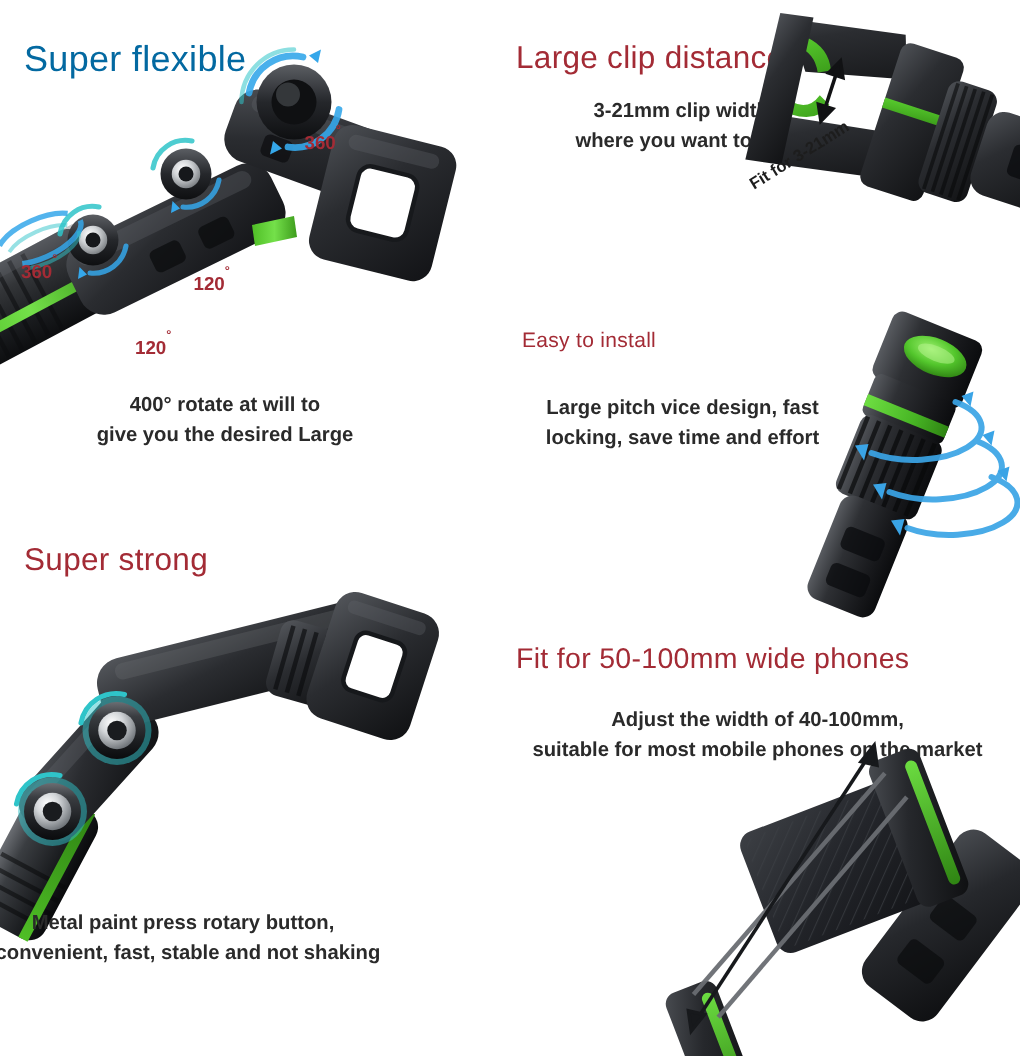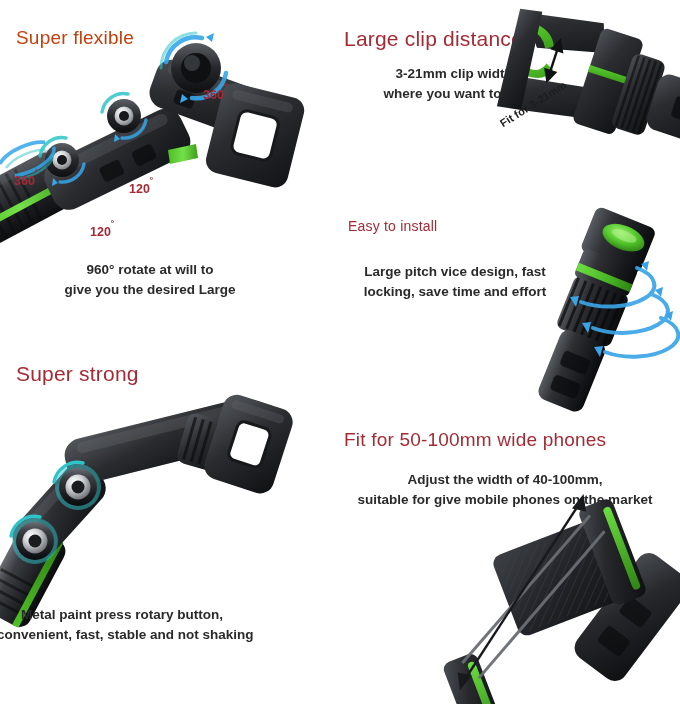--- a/index.html
+++ b/index.html
@@ -58,21 +58,21 @@
   svg { display: block; overflow: visible; }
   .art { position: absolute; }
 </style>
 </head>
 <body>
 
 <div id="page" style="background: rgb(255, 255, 255);">
 
   <div class="panel" style="left:0; top:0; width:330px; height:310px;">
 
-    <div class="headline" style="left: 16px; top: 28px; font-size: 19px; color: #c2410c;">Super flexible</div>
+    <div class="headline" style="left: 16px; top: 28px; font-size: 24px; color: #0369a1;">Super flexible</div>
 
     <svg class="art" style="left:0px; top:40px;" width="330" height="215" viewBox="0 0 330 215">
       <defs>
         <linearGradient id="armG1" x1="0" y1="0" x2="0" y2="1">
           <stop offset="0%" stop-color="#55585d"></stop>
           <stop offset="28%" stop-color="#333538"></stop>
           <stop offset="70%" stop-color="#1a1c1f"></stop>
           <stop offset="100%" stop-color="#0d0e10"></stop>
         </linearGradient>
         <linearGradient id="armG2" x1="0" y1="0" x2="1" y2="1">
@@ -175,21 +175,21 @@
       <span>360</span><sup>°</sup>
     </div>
     <div class="angle-label" style="left: 129px; top: 134px; color: rgb(163, 43, 53);">
       <span>120</span><sup>°</sup>
     </div>
     <div class="angle-label" style="left: 90px; top: 177px; color: rgb(163, 43, 53);">
       <span>120</span><sup>°</sup>
     </div>
 
     <div class="caption" style="left: 0px; top: 260px; width: 300px; color: rgb(42, 42, 42);">
-      <div>960° rotate at will to</div>
+      <div>400° rotate at will to</div>
       <div>give you the desired Large</div>
     </div>
   </div>
 
   <div class="panel" style="left:330px; top:0; width:350px; height:200px;">
 
     <div class="headline" style="left: 14px; top: 28px; font-size: 21px; color: rgb(163, 43, 53);">Large clip distance</div>
 
     <div class="caption" style="left: 6px; top: 64px; width: 240px; color: rgb(42, 42, 42);">
       <div>3-21mm clip width,</div>
@@ -404,21 +404,21 @@
       <div>convenient, fast, stable and not shaking</div>
     </div>
   </div>
 
   <div class="panel" style="left:330px; top:415px; width:350px; height:289px;">
 
     <div class="headline" style="left: 14px; top: 15px; font-size: 19px; color: rgb(163, 43, 53);">Fit for 50-100mm wide phones</div>
 
     <div class="caption" style="left: 2px; top: 55px; width: 346px; color: rgb(42, 42, 42);">
       <div>Adjust the width of 40-100mm,</div>
-      <div>suitable for give mobile phones on the market</div>
+      <div>suitable for most mobile phones on the market</div>
     </div>
 
     <svg class="art" style="left:128px; top:72px;" width="230" height="220" viewBox="0 0 230 220">
       <defs>
         <linearGradient id="clampG" x1="0" y1="0" x2="1" y2="1">
           <stop offset="0%" stop-color="#4a4d52"></stop>
           <stop offset="40%" stop-color="#26282c"></stop>
           <stop offset="100%" stop-color="#0e0f11"></stop>
         </linearGradient>
         <linearGradient id="platG" x1="0" y1="0" x2="1" y2="1">

